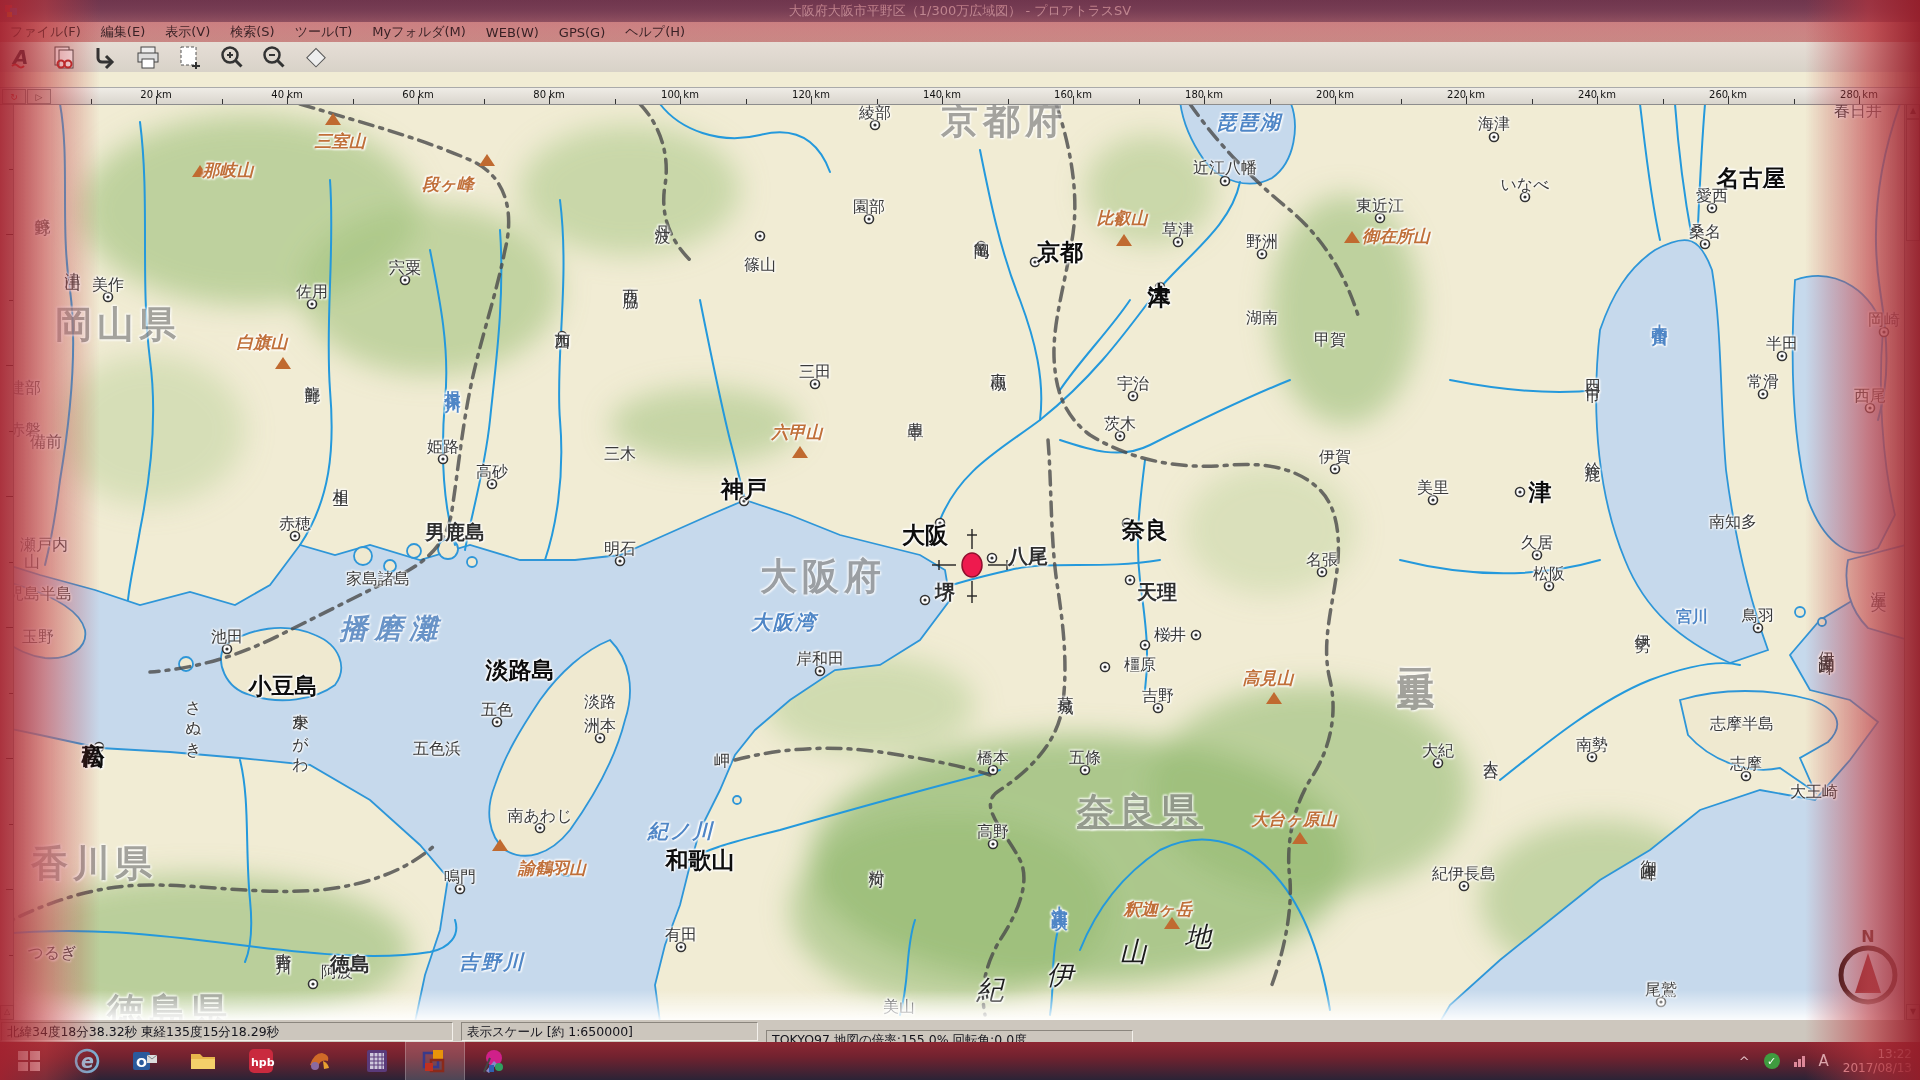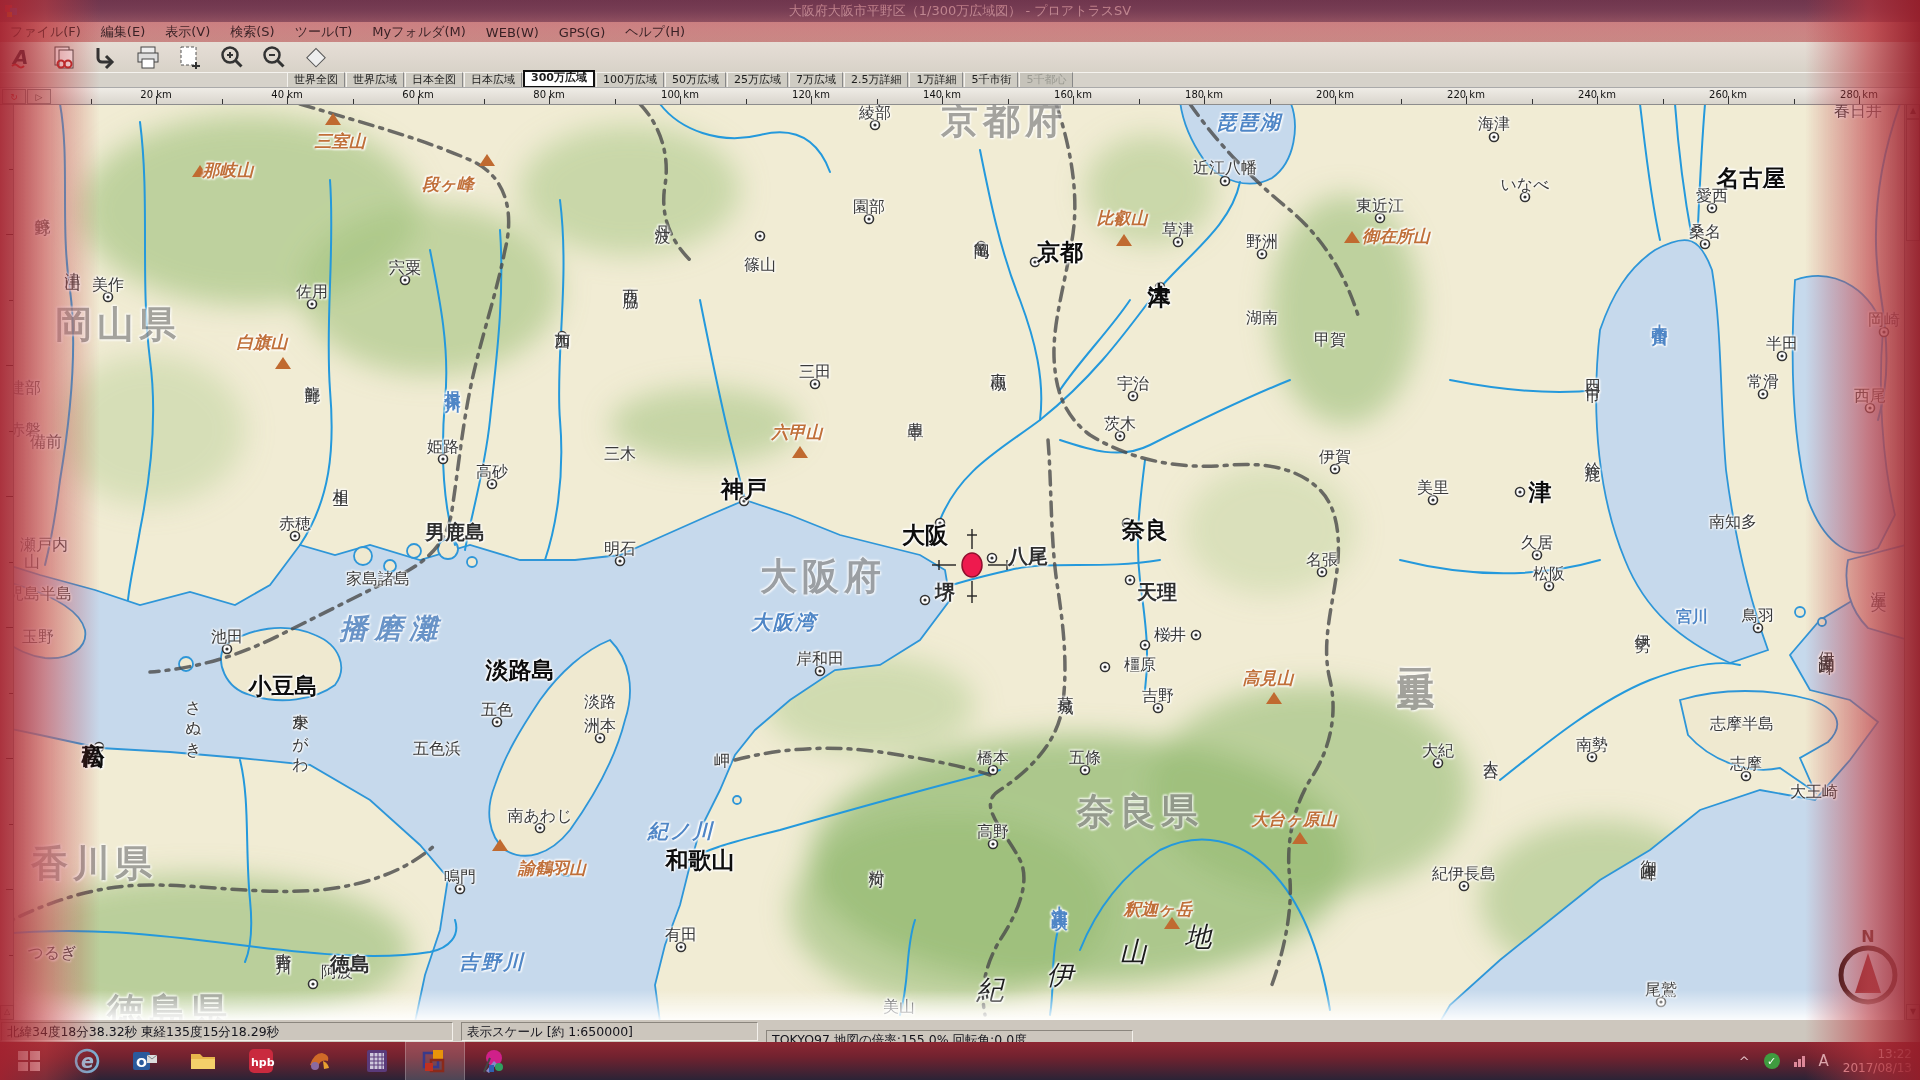--- a/index.html
+++ b/index.html
@@ -596,21 +596,21 @@
       <div class="lbl c" style="left: 1438px; top: 751px;">大紀</div>
       <div class="lbl c vert" style="left: 1490px; top: 750px;">大台</div>
       <div class="lbl c" style="left: 1592px; top: 745px;">南勢</div>
       <div class="lbl c" style="left: 540px; top: 816px;">南あわじ</div>
       <div class="lbl m" style="left: 552px; top: 868px;">諭鶴羽山</div>
       <div class="lbl c" style="left: 460px; top: 877px;">鳴門</div>
       <div class="lbl w" style="left: 681px; top: 831px;">紀ノ川</div>
       <div class="lbl cb" style="left: 700px; top: 860px;">和歌山</div>
       <div class="lbl c vert" style="left: 876px; top: 860px;">粉河</div>
       <div class="lbl c" style="left: 993px; top: 832px;">高野</div>
-      <div class="lbl r" style="left: 1140px; top: 812px;">奈良県</div>
+      <div class="lbl r" style="left: 1140px; top: 812px; text-decoration: underline;">奈良県</div>
       <div class="lbl m" style="left: 1294px; top: 819px;">大台ヶ原山</div>
       <div class="lbl ws vert" style="left: 1059px; top: 899px;">十津川峡</div>
       <div class="lbl m" style="left: 1158px; top: 909px;">釈迦ヶ岳</div>
       <div class="lbl c" style="left: 1464px; top: 874px;">紀伊長島</div>
       <div class="lbl c vert" style="left: 1648px; top: 852px;">御座岬</div>
       <div class="lbl c" style="left: 1661px; top: 990px;">尾鷲</div>
       <div class="lbl r" style="left: 94px; top: 864px;">香川県</div>
       <div class="lbl c" style="left: 52px; top: 953px;">つるぎ</div>
       <div class="lbl c" style="left: 313px; top: 972px; padding-left: 48px;">阿波</div>
       <div class="lbl c vert" style="left: 283px; top: 944px;">吉野川</div>
@@ -694,36 +694,20 @@
           <circle cx="11" cy="11" r="7.5" fill="none" stroke="#333" stroke-width="2.5"></circle>
           <path d="M16.5 16.5 l6 6" stroke="#333" stroke-width="3"></path>
           <path d="M8 11 h6" stroke="#333" stroke-width="2"></path>
         </svg>
       </div>
       <div class="tbtn">
         <svg width="26" height="26">
           <rect x="7" y="7" width="13" height="13" fill="#eee" stroke="#555" transform="rotate(45 13 13)"></rect>
         </svg>
       </div>
-    </div>
-<div class="scalebar">
-      <div style="width:287px"></div>
-      <div class="sc-btn">世界全図</div>
-      <div class="sc-btn">世界広域</div>
-      <div class="sc-btn">日本全図</div>
-      <div class="sc-btn">日本広域</div>
-      <div class="sc-btn active">300万広域</div>
-      <div class="sc-btn">100万広域</div>
-      <div class="sc-btn">50万広域</div>
-      <div class="sc-btn">25万広域</div>
-      <div class="sc-btn">7万広域</div>
-      <div class="sc-btn">2.5万詳細</div>
-      <div class="sc-btn">1万詳細</div>
-      <div class="sc-btn">5千市街</div>
-      <div class="sc-btn disabled">5千都心</div>
     </div>
 <div class="ruler">
   <div class="ruler-ico" style="left:2px">
         <span style="color:#c22">↻</span>
       </div>
   <div class="ruler-ico" style="left:27px">
         <span style="color:#444">▷</span>
       </div>
 <div class="tick minor" style="left: 90.5px;"></div>
       <div class="tick major" style="left: 156px;"></div>

